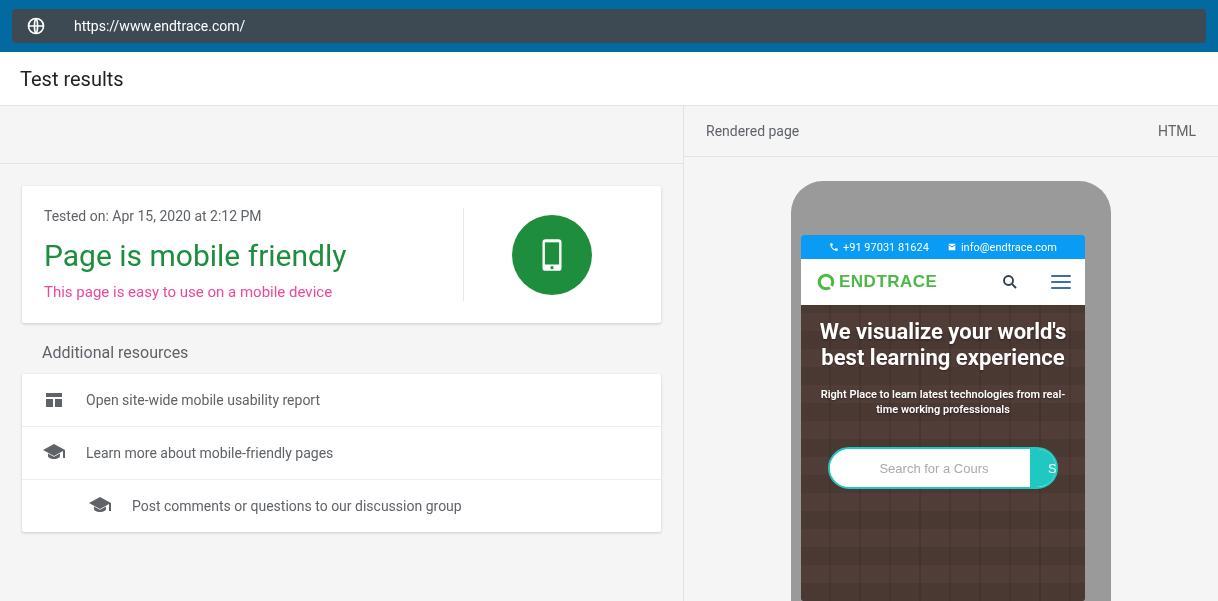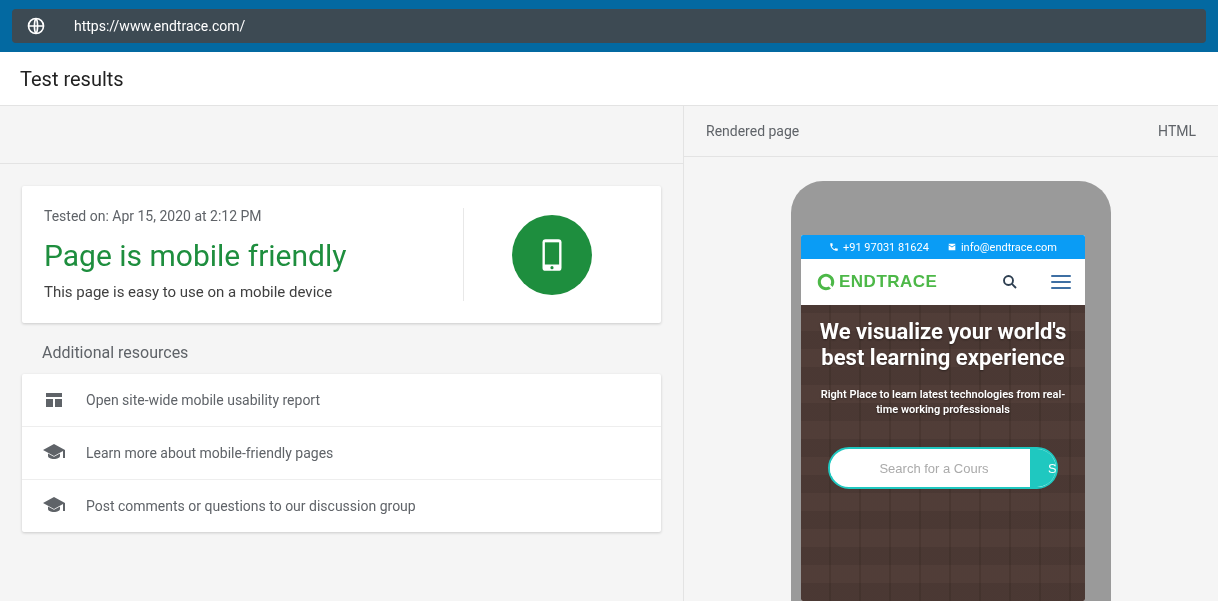--- a/index.html
+++ b/index.html
@@ -25,30 +25,30 @@
   .right-head .html-lbl { color: #5f6368; }
 
   .left-body { padding: 22px; }
 
   .card { background: #fff; border-radius: 2px; box-shadow: 0 1px 3px rgba(0,0,0,0.18); }
 
   .result-card { display: flex; align-items: stretch; padding: 22px; margin-bottom: 18px; }
   .result-left { flex: 1; }
   .tested { color: #5f6368; font-size: 14px; margin-bottom: 14px; }
   .result-title { color: #1e8e3e; font-size: 30px; font-weight: 400; margin-bottom: 10px; }
-  .result-sub { color: #404040; font-size: 15px; }
+  .result-sub { color: #ec4899; font-size: 15px; }
   .result-right { width: 176px; border-left: 1px solid #e8e8e8; display: flex; align-items: center; justify-content: center; }
   .phone-badge { width: 80px; height: 80px; border-radius: 50%; background: #1e8e3e; display: flex; align-items: center; justify-content: center; }
   .phone-badge svg { width: 38px; height: 38px; fill: #fff; }
 
   .add-res { color: #5f6368; font-size: 16px; margin: 20px 0 12px 20px; }
 
   .res-card { padding: 0; text-align: center; }
   .res-item { display: flex; align-items: center; padding: 14px 20px; border-bottom: 1px solid #eee; cursor: pointer; }
-  .res-item:last-child { border-bottom: none; }
+  .res-item:last-child { border-bottom: none; margin-left: 46px; }
   .res-item .icon { width: 24px; height: 24px; margin-right: 20px; color: #5f6368; fill: #5f6368; }
   .res-item span { color: #5f6368; font-size: 14px; }
 
   .preview { flex: 1; display: flex; justify-content: center; align-items: flex-start; padding-top: 24px; }
   .device { width: 320px; height: 420px; background: #9a9a9a; border-radius: 32px 32px 0 0; padding: 54px 10px 0 10px; position: relative; overflow: hidden; }
   .screen { width: 284px; height: 366px; background: #fff; border-radius: 2px; overflow: hidden; display: flex; flex-direction: column; }
 
   .topbar { background: #0a9cf5; height: 24px; display: flex; align-items: center; justify-content: center; gap: 18px; }
   .topbar span { color: #fff; font-size: 11px; display: flex; align-items: center; gap: 4px; }
   .topbar svg { width: 10px; height: 10px; fill: #fff; }

